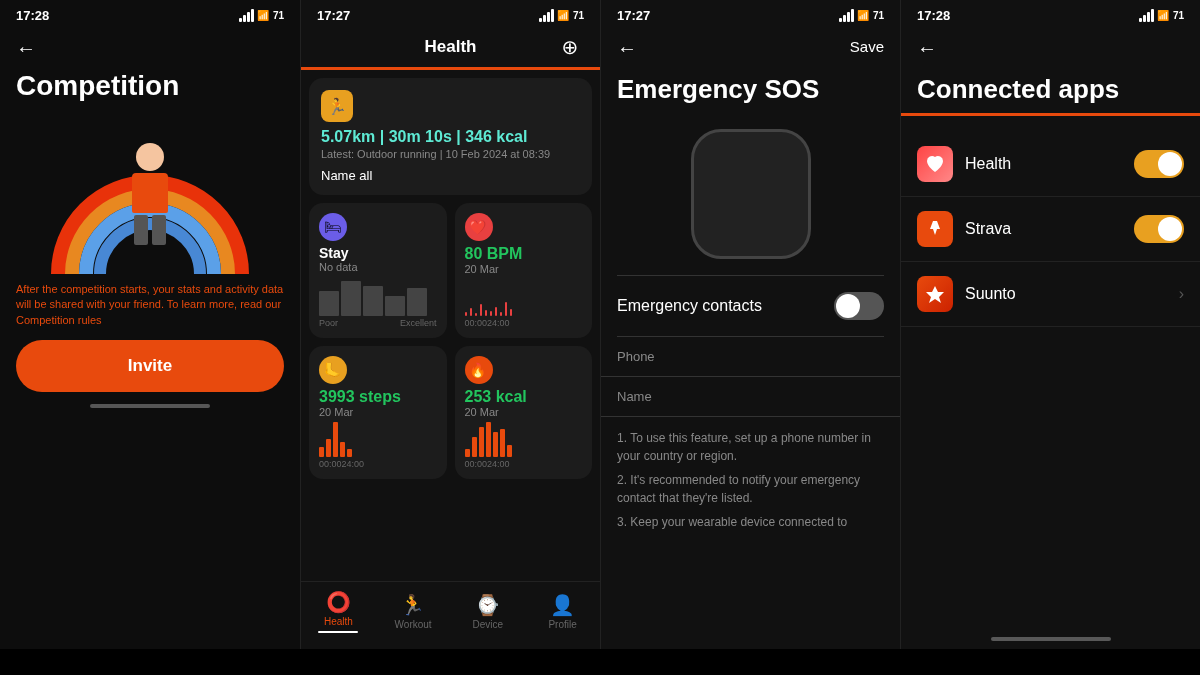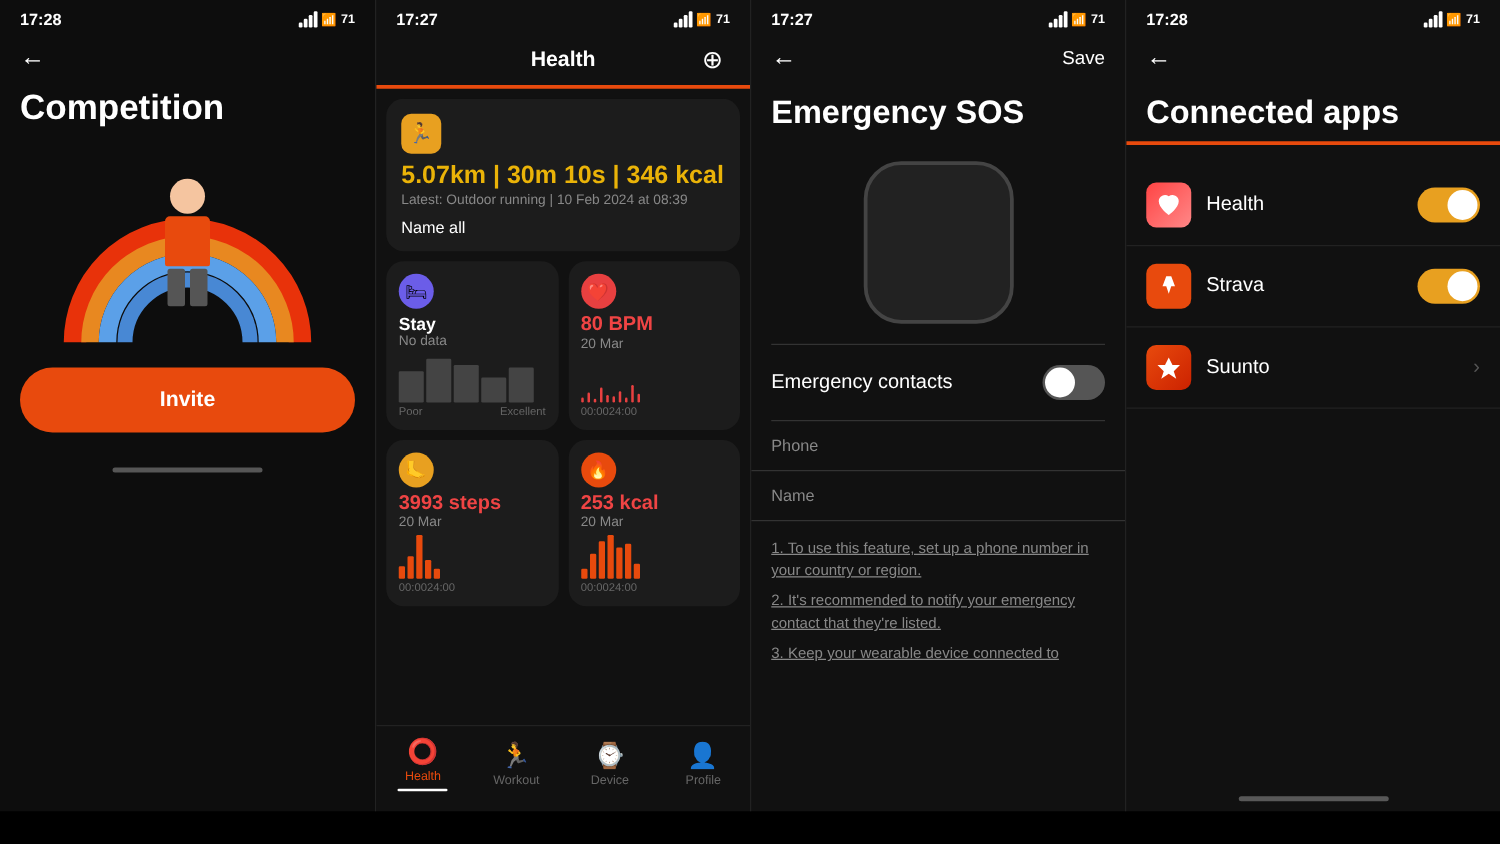--- a/index.html
+++ b/index.html
@@ -105,21 +105,21 @@
     .p1-disclaimer {
       color: #888;
       font-size: 11px;
       padding: 8px 16px;
       line-height: 1.4;
     }
     .p1-disclaimer span {
       color: #e84a0d;
     }
     .p1-invite-btn {
-      margin: 20px 16px;
+      margin: 4px 16px;
       background: #e84a0d;
       color: #fff;
       border: none;
       border-radius: 30px;
       padding: 16px;
       font-size: 17px;
       font-weight: 600;
       width: calc(100% - 32px);
       cursor: pointer;
     }
@@ -186,22 +186,22 @@
     }
     .p2-workout-icon {
       width: 32px; height: 32px;
       background: #e8a020;
       border-radius: 8px;
       display: flex; align-items: center; justify-content: center;
       font-size: 16px;
       margin-bottom: 6px;
     }
     .p2-workout-stats {
-      color: #eab308;
-      font-size: 20px;
+      color: #5eead4;
+      font-size: 16px;
       font-weight: 600;
     }
     .p2-workout-sub {
       color: #888;
       font-size: 11px;
       margin-top: 2px;
     }
     .p2-show-all {
       color: #fff;
       font-size: 13px;
@@ -237,21 +237,21 @@
       color: #fff;
       font-size: 14px;
       font-weight: 600;
     }
     .p2-card-sub {
       color: #888;
       font-size: 11px;
       margin-bottom: 4px;
     }
     .p2-card-value {
-      color: #ef4444;
+      color: #22c55e;
       font-size: 16px;
       font-weight: 700;
     }
     .p2-card-date {
       color: #888;
       font-size: 11px;
     }
     .p2-mini-chart {
       flex: 1;
       display: flex;
@@ -410,21 +410,20 @@
     }
     .p3-field-label {
       color: #888;
       font-size: 13px;
     }
     .p3-notes {
       padding: 12px 16px;
       color: #888;
       font-size: 12px;
       line-height: 1.5;
-      text-decoration: underline;
     }
 
     
     .panel-4 {
       width: 300px;
       background: #111;
       border-left: 1px solid #222;
       display: flex;
       flex-direction: column;
     }
@@ -544,20 +543,24 @@
     <div class="avatar-figure">
       <div class="avatar-head"></div>
       <div class="avatar-body"></div>
       <div class="avatar-legs">
         <div class="avatar-leg"></div>
         <div class="avatar-leg"></div>
       </div>
     </div>
   </div>
 
+  <div class="p1-disclaimer">
+    <span>After the competition starts, your stats and activity data will be shared with your friend. To learn more, read our </span>
+    <span style="color:#e84a0d; cursor:pointer;">Competition rules</span>
+  </div>
   <button class="p1-invite-btn">Invite</button>
   <div class="p1-home-indicator"></div>
 </div>
 
 <div class="panel panel-2">
   <div class="p2-status-bar">
     <span>17:27</span>
     <div class="status-icons">
       <div class="signal-bars">
         <div class="signal-bar" style="height:4px"></div>

